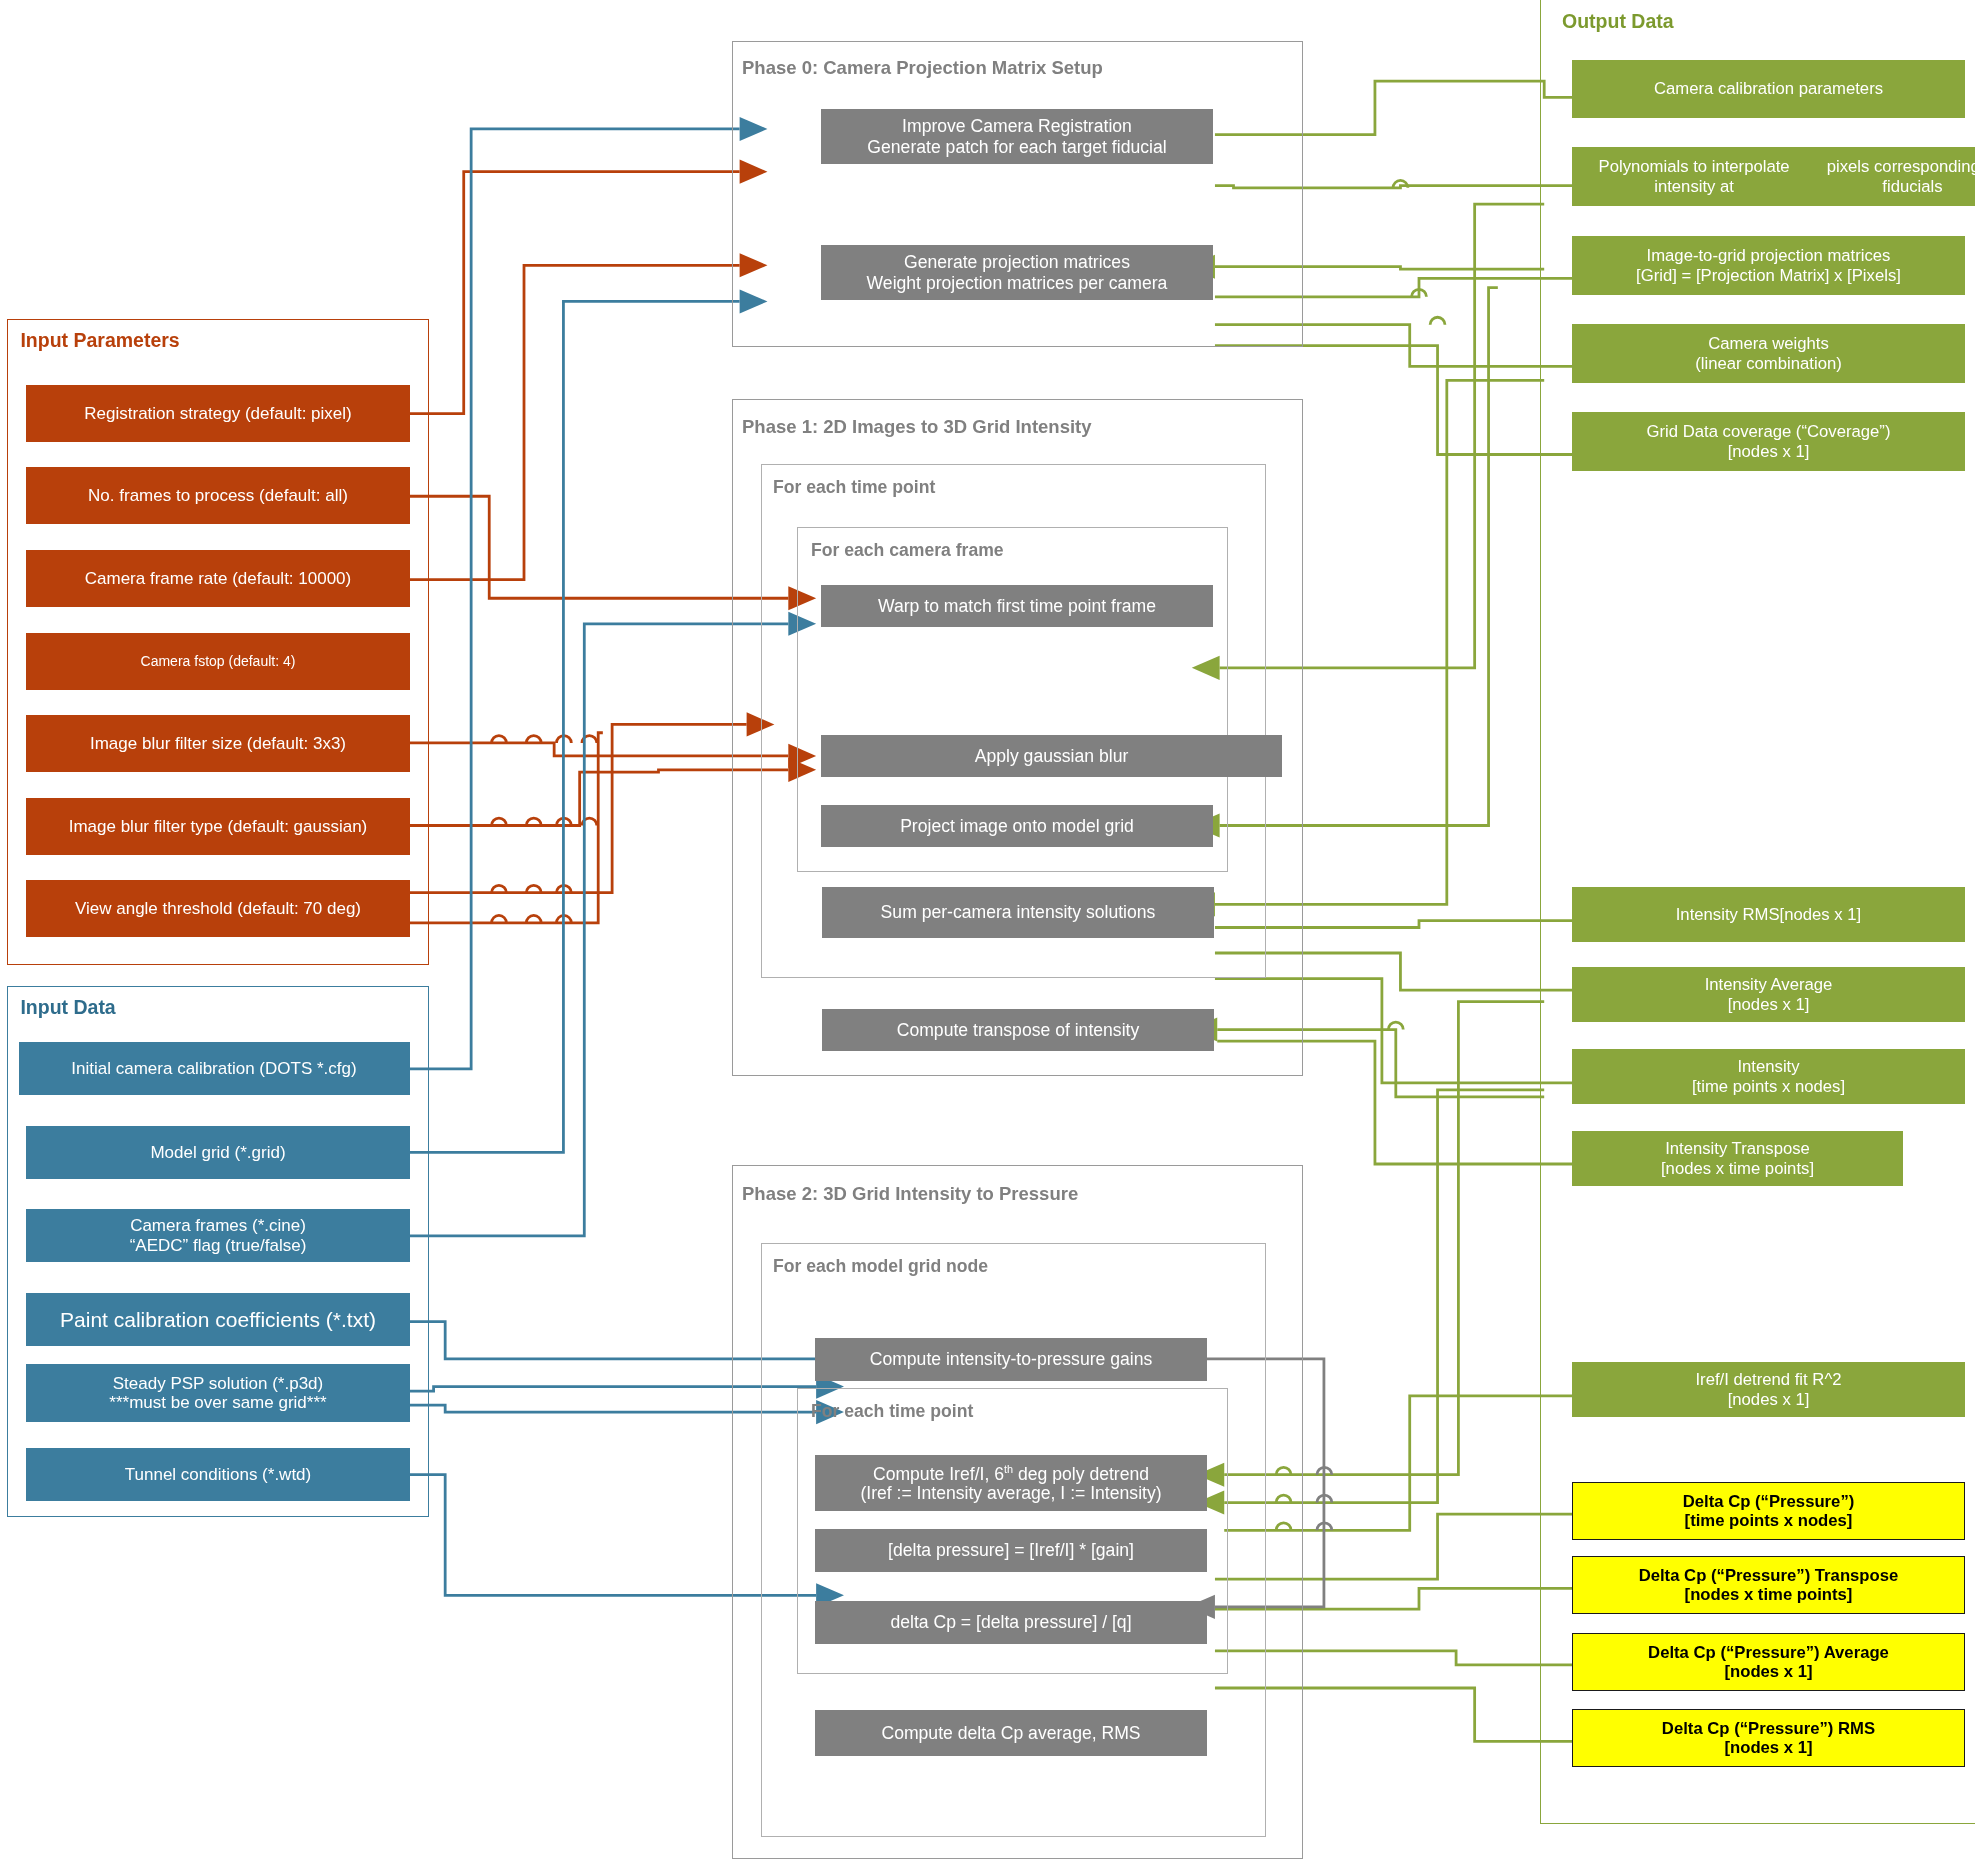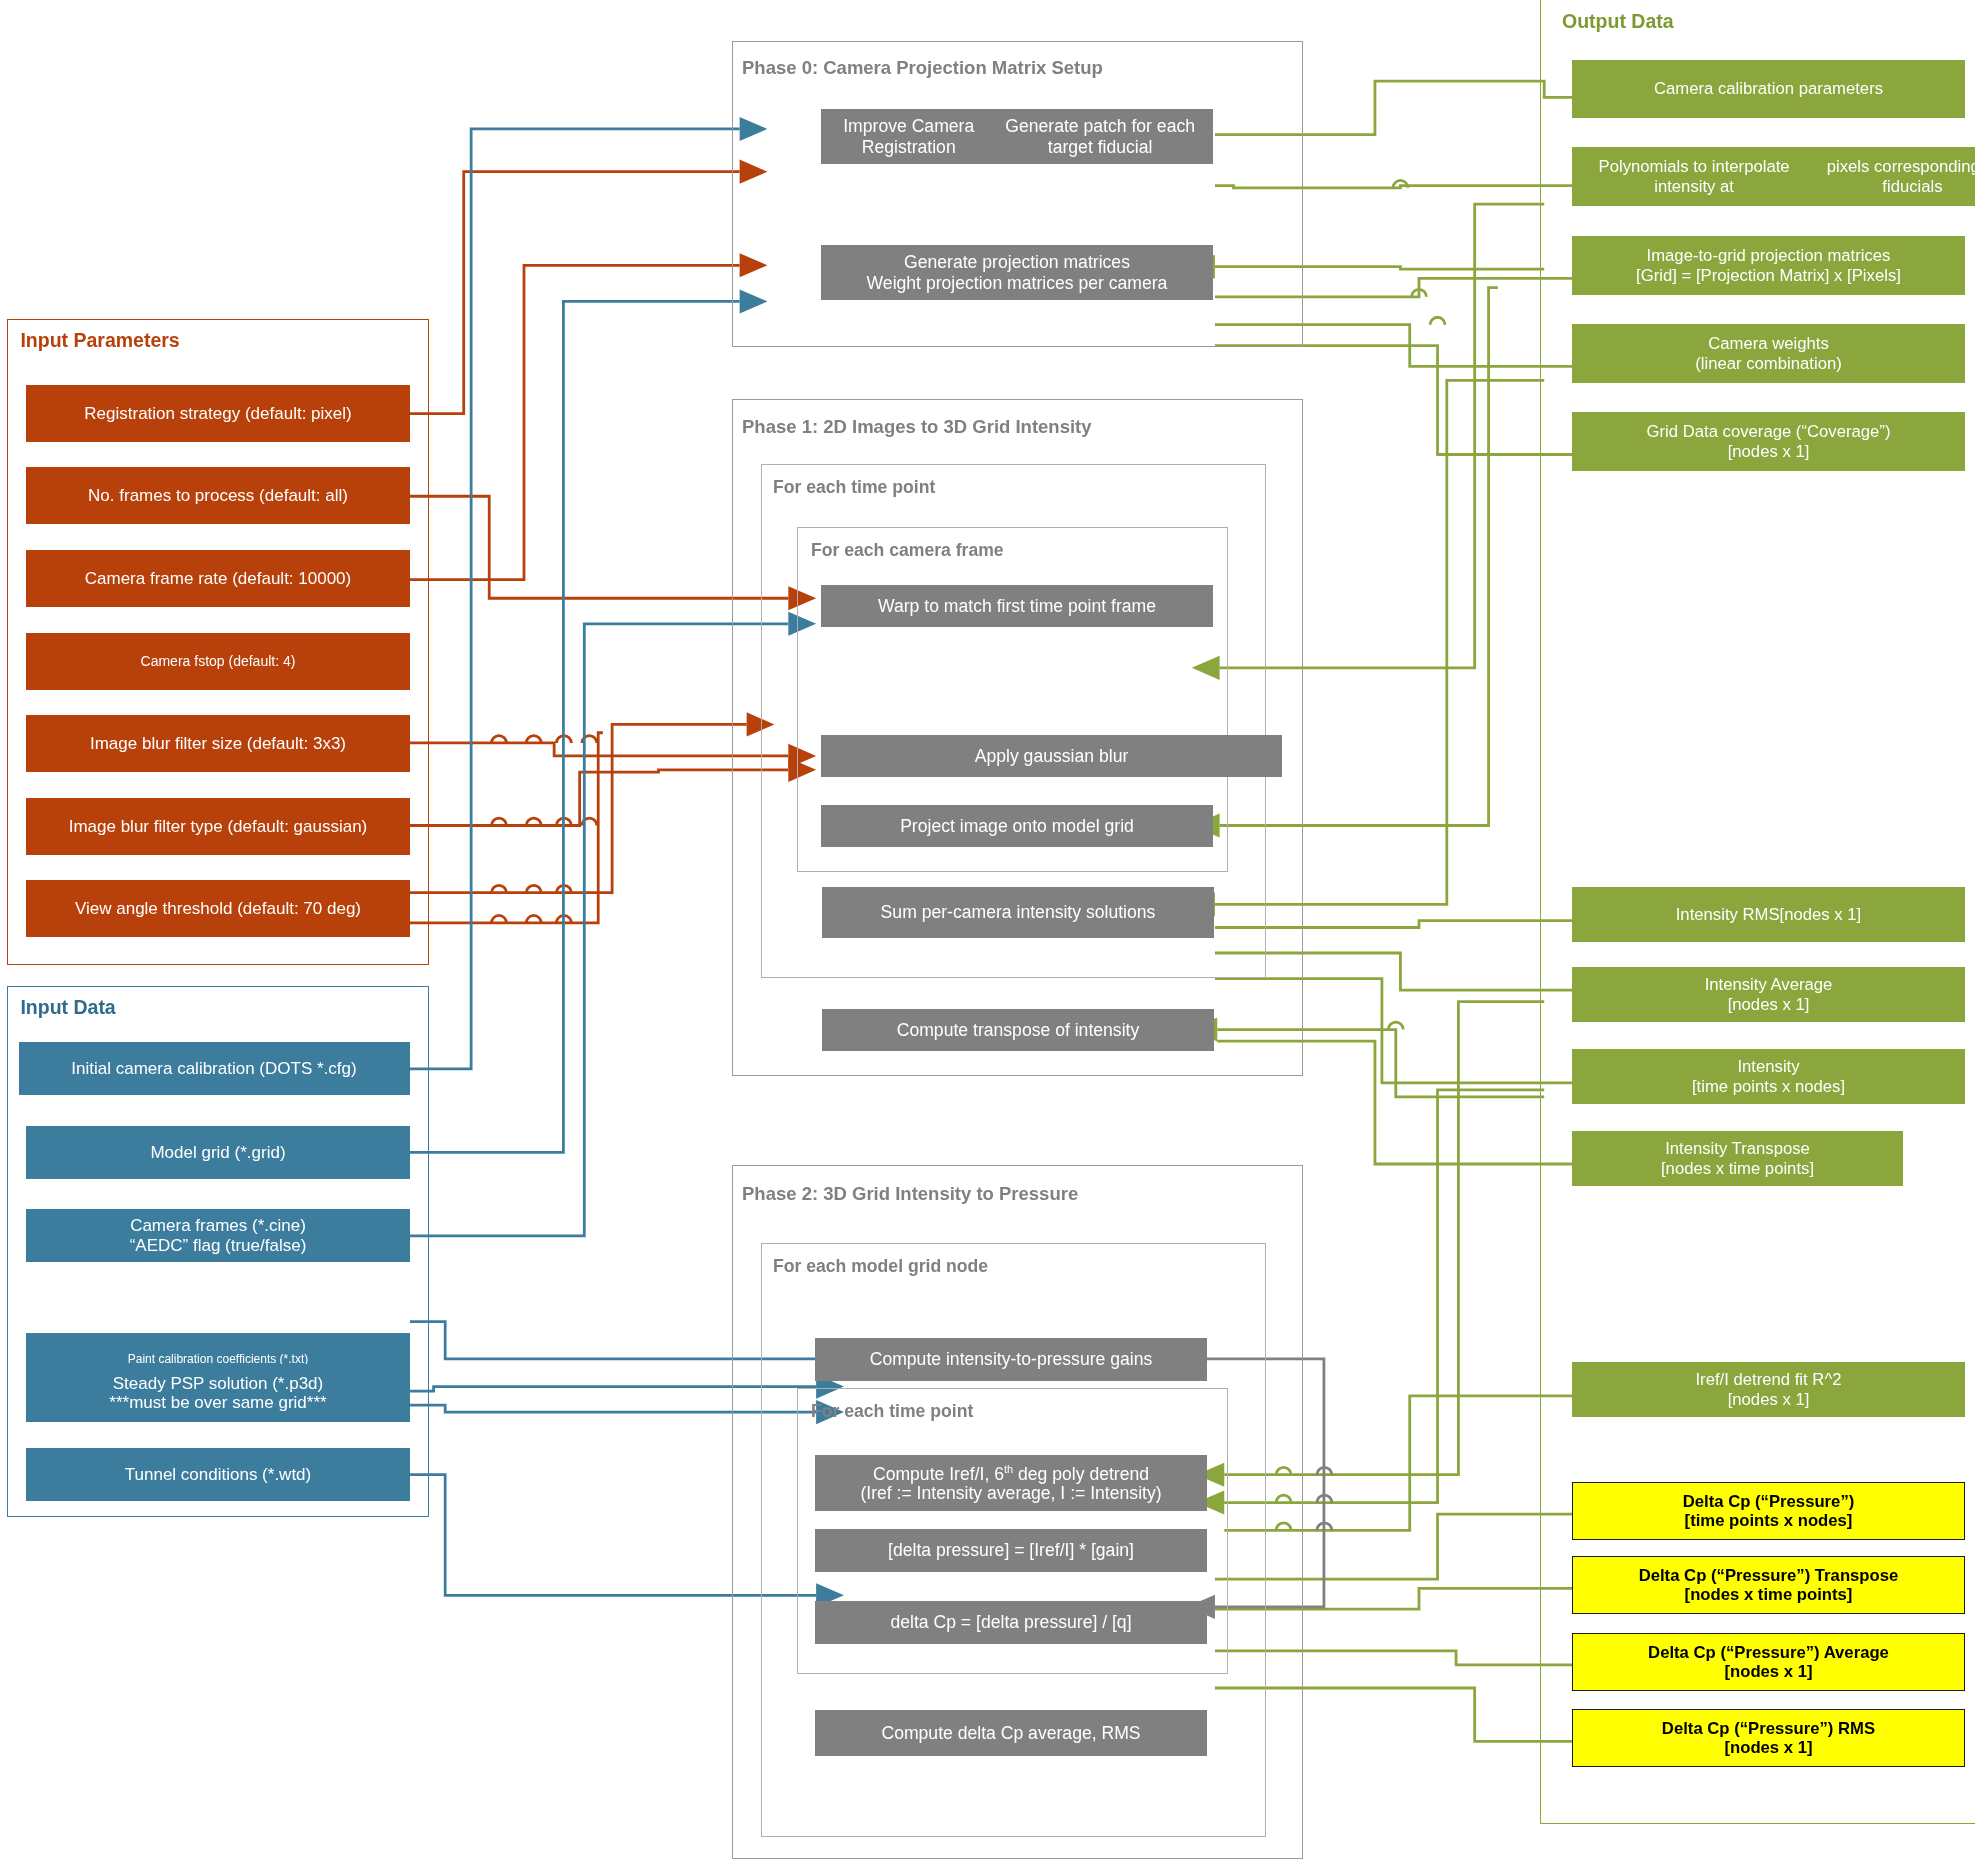--- a/index.html
+++ b/index.html
@@ -192,35 +192,35 @@
   <div class="node blue" style="left:18.5px;top:1042px;width:391px;height:53px;font-size:17px;flex-direction:column;">
     <span>Initial camera calibration (DOTS *.cfg)</span>
   </div>
   <div class="node blue" style="left:26px;top:1126px;width:384px;height:53px;font-size:17px;flex-direction:column;">
     <span>Model grid (*.grid)</span>
   </div>
   <div class="node blue" style="left:26px;top:1209px;width:384px;height:53px;font-size:17px;flex-direction:column;">
     <span>Camera frames (*.cine)</span>
     <span>“AEDC” flag (true/false)</span>
   </div>
-  <div class="node blue" style="left:26px;top:1293px;width:384px;height:53px;font-size:12px;flex-direction:column;margin-top:40px;">
+  <div class="node blue" style="left:26px;top:1293px;width:384px;height:53px;font-size:21px;flex-direction:column;">
     <span>Paint calibration coefficients (*.txt)</span>
   </div>
   <div class="node blue" style="left:26px;top:1364px;width:384px;height:58px;font-size:17px;flex-direction:column;">
     <span>Steady PSP solution (*.p3d)</span>
     <span>***must be over same grid***</span>
   </div>
   <div class="node blue" style="left:26px;top:1448px;width:384px;height:53px;font-size:17px;flex-direction:column;">
     <span>Tunnel conditions (*.wtd)</span>
   </div>
 
   <div class="group gray" style="left:732px;top:41px;width:571px;height:306px;"></div>
   <div class="grp-title gray" style="left:742px;top:57px;font-size:18.5px;">Phase 0: Camera Projection Matrix Setup</div>
 
-  <div class="node grayproc" style="left:821px;top:109px;width:392px;height:55px;font-size:17.6px;flex-direction:row;">
+  <div class="node grayproc" style="left:821px;top:109px;width:392px;height:55px;font-size:17.6px;flex-direction:column;">
     <span>Improve Camera Registration</span>
     <span>Generate patch for each target fiducial</span>
   </div>
   <div class="node grayproc" style="left:821px;top:245px;width:392px;height:55px;font-size:17.6px;flex-direction:column;">
     <span>Generate projection matrices</span>
     <span>Weight projection matrices per camera</span>
   </div>
 
   <div class="group gray" style="left:732px;top:399px;width:571px;height:677px;"></div>
   <div class="grp-title gray" style="left:742px;top:416px;font-size:18.5px;">Phase 1: 2D Images to 3D Grid Intensity</div>

